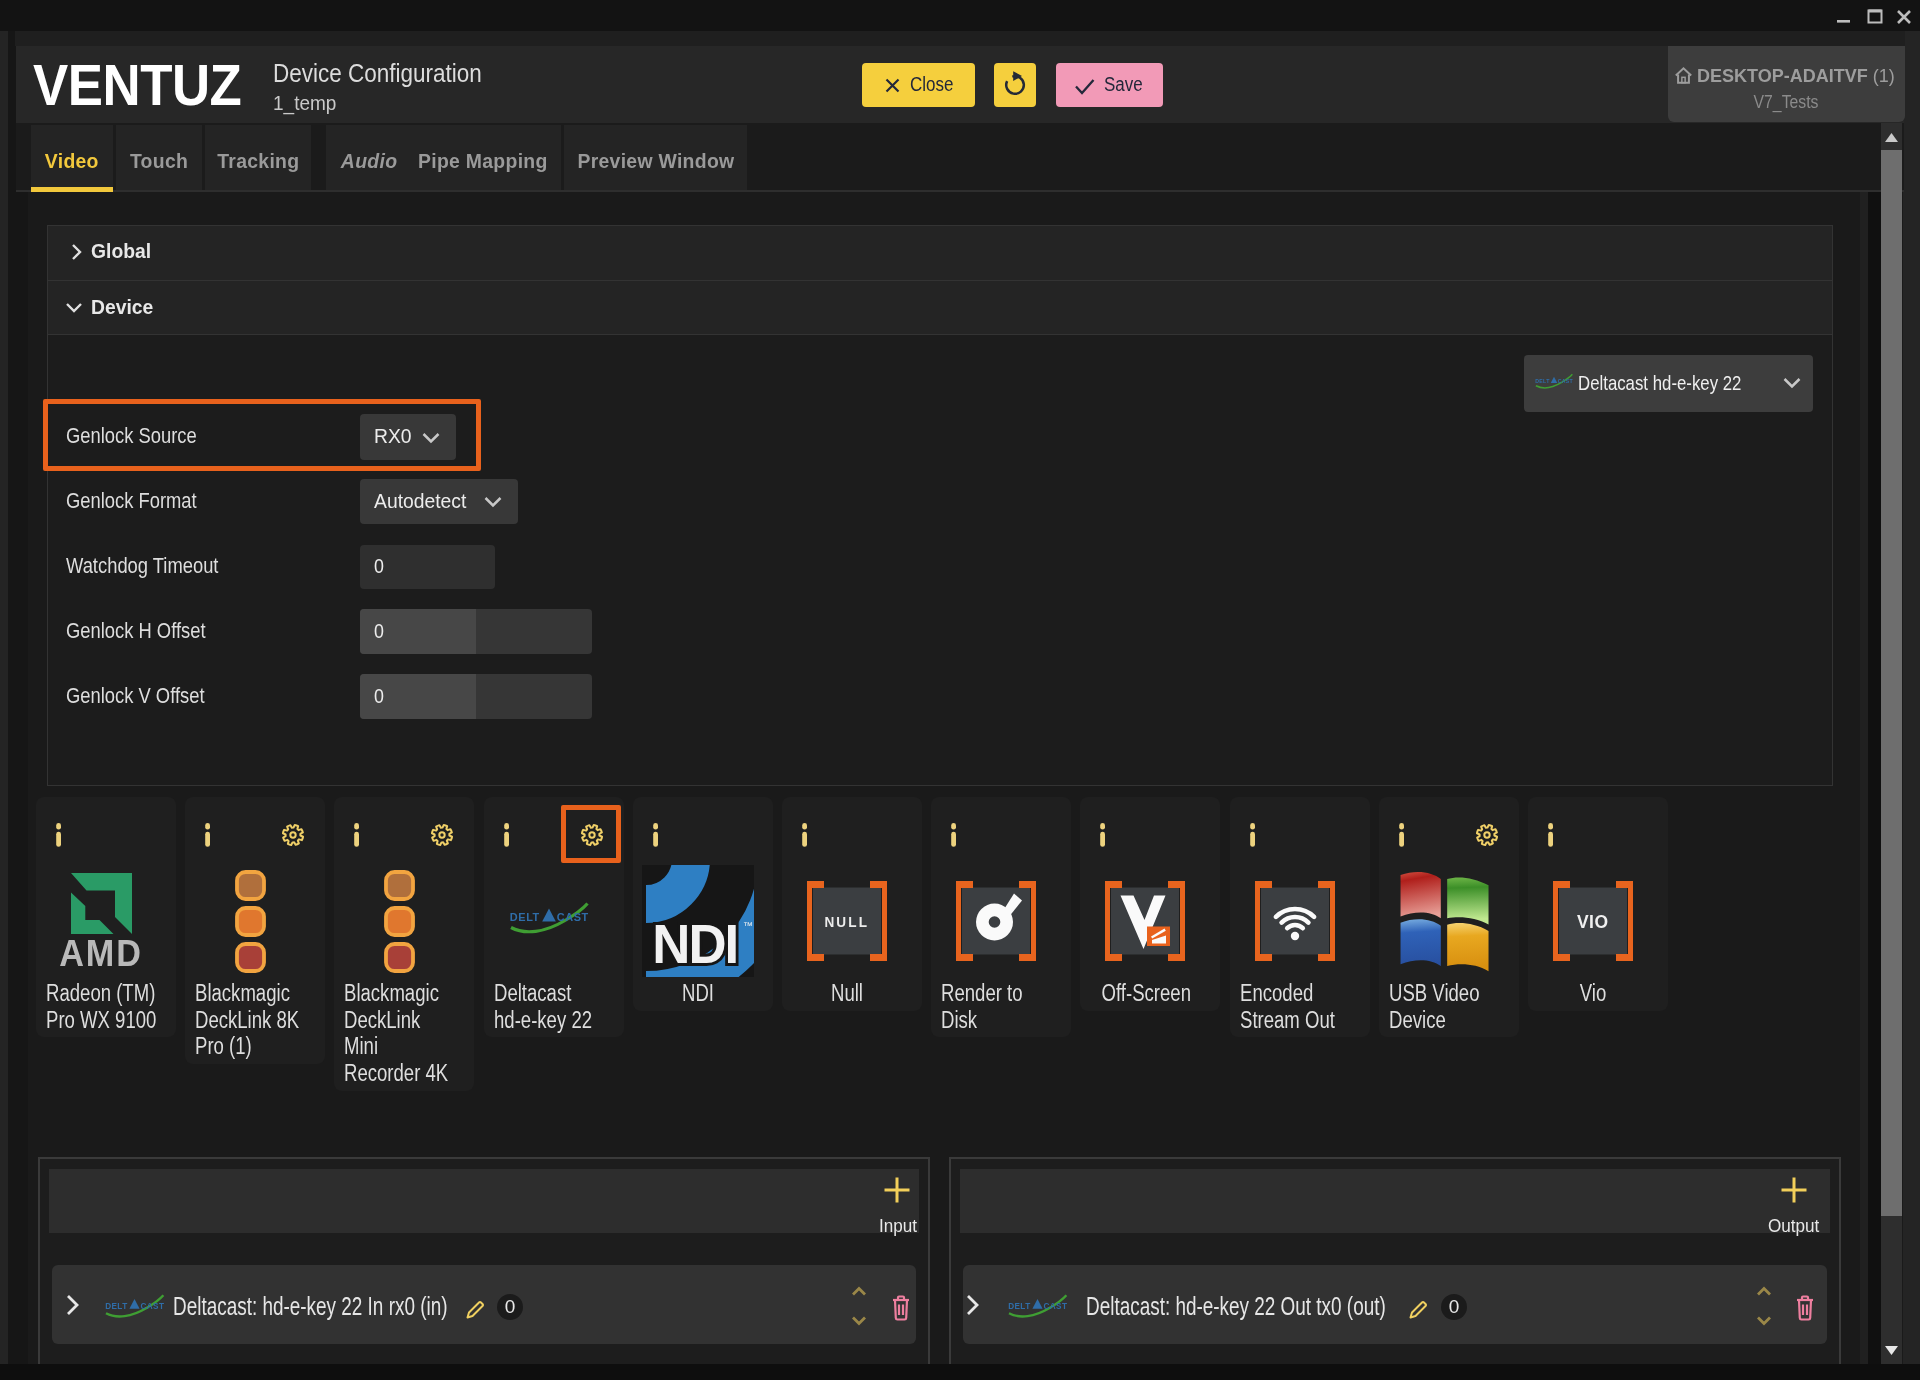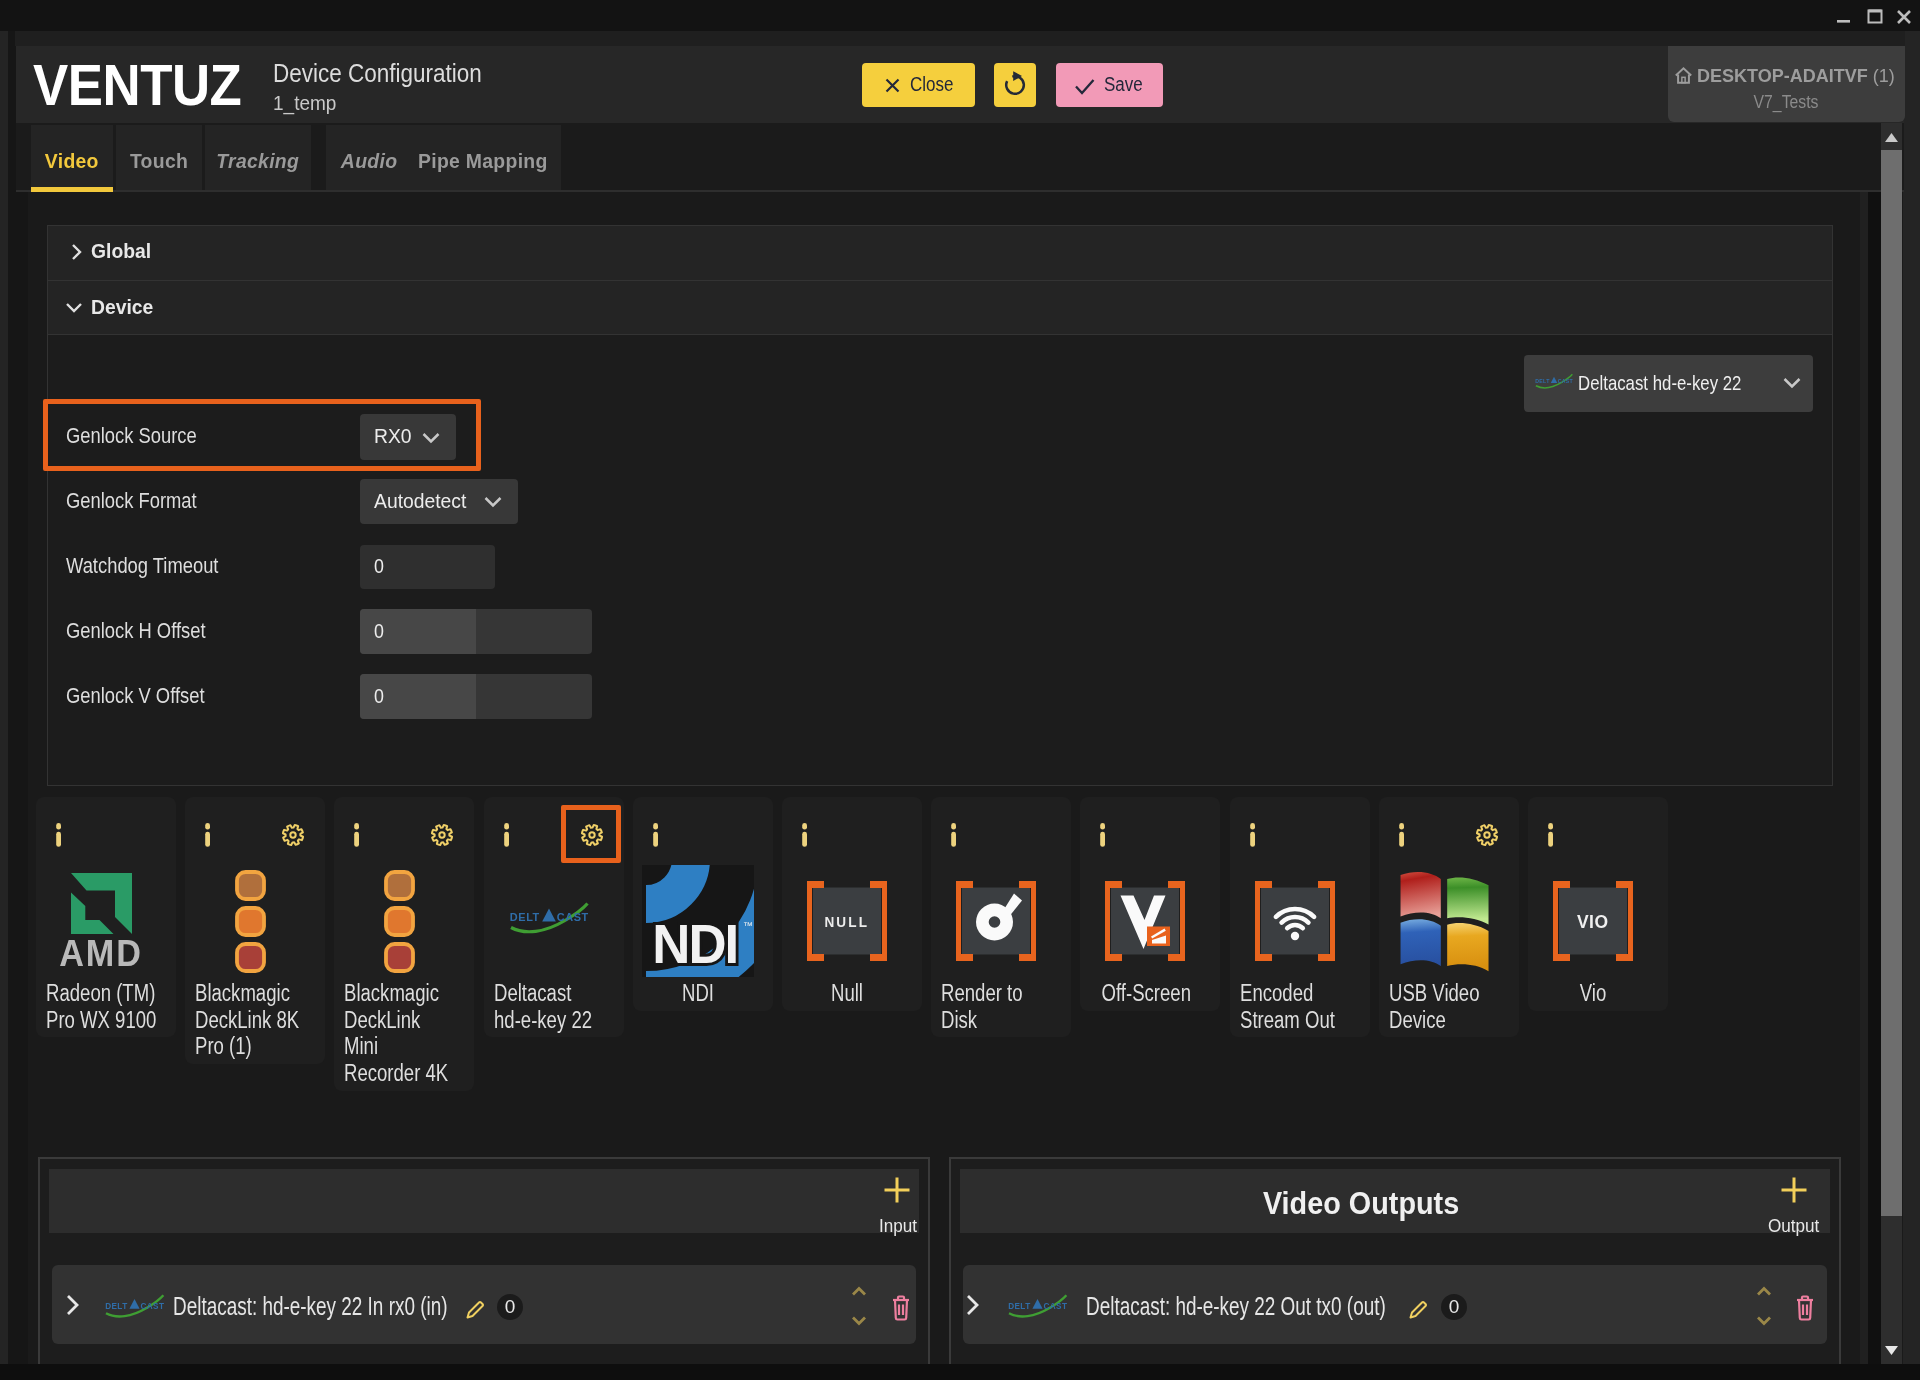--- a/index.html
+++ b/index.html
@@ -56,28 +56,31 @@
     </svg>
 <div class="abs" style="left:1697px;top:66px;font-size:18px;color:#9d9d9d;font-weight:normal;white-space:nowrap;letter-spacing:0px;transform:scaleX(1.0);transform-origin:left top;"><b>DESKTOP-ADAITVF</b>&nbsp;(1)</div>
 <div class="abs" style="left:1786px;top:92px;font-size:17.5px;color:#8b8b8b;font-weight:normal;white-space:nowrap;letter-spacing:0px;transform:scaleX(0.9);transform-origin:left top;transform:scaleX(0.9) translateX(-50%);">V7_Tests</div>
 <div class="abs" style="left:16px;top:123px;width:1888px;height:69px;background:#1b1b1b;"></div>
 <div class="abs tab" style="left:31px;width:82px;color:#f2c83c;">
       <span style="display:inline-block;transform:scaleX(0.97);">Video</span>
     </div>
 <div class="abs tab" style="left:116px;width:86px;">
       <span style="display:inline-block;transform:scaleX(0.97);">Touch</span>
     </div>
-<div class="abs tab" style="left:205px;width:106px;font-style:italic;">
+<div class="abs tab" style="left:205px;width:106px;">
       <span style="display:inline-block;transform:scaleX(0.97);">Tracking</span>
     </div>
 <div class="abs tab" style="left:326px;width:87px;font-style:italic;">
       <span style="display:inline-block;transform:scaleX(0.97);">Audio</span>
     </div>
 <div class="abs tab" style="left:404px;width:157px;">
       <span style="display:inline-block;transform:scaleX(0.97);">Pipe Mapping</span>
+    </div>
+<div class="abs tab" style="left:564px;width:183px;">
+      <span style="display:inline-block;transform:scaleX(0.97);">Preview Window</span>
     </div>
 <div class="abs" style="left:16px;top:190px;width:1888px;height:2px;background:#2e2e2e;"></div>
 <div class="abs" style="left:31px;top:187px;width:82px;height:5px;background:#f2c83c;"></div>
 <div class="abs" style="left:47px;top:225px;width:1786px;height:561px;border:1px solid #333;background:#1c1c1c;"></div>
 <div class="abs" style="left:48px;top:226px;width:1784px;height:54px;background:#242424;"></div>
 <svg class="abs" style="left:66px;top:242px" width="20" height="20" viewBox="0 0 20 20">
       <path d="M7,3 L14,10 L7,17" stroke="#e0e0e0" stroke-width="2.4" fill="none"></path>
     </svg>
 <div class="abs" style="left:91px;top:239px;font-size:21px;color:#e8e8e8;font-weight:bold;white-space:nowrap;letter-spacing:0px;transform:scaleX(0.92);transform-origin:left top;">Global</div>
 <div class="abs" style="left:48px;top:280px;width:1784px;height:1px;background:#333;"></div>
@@ -320,21 +323,20 @@
 <svg class="abs" style="left:1553px;top:881px" width="80" height="80" viewBox="0 0 80 80">
       <rect x="6" y="6.5" width="68" height="67" fill="#3b3e41"></rect>
       <path d="M0,0 H17 V7 H5 V73 H17 V80 H0 Z" fill="#e8641e"></path>
       <path d="M80,0 H63 V7 H75 V73 H63 V80 H80 Z" fill="#e8641e"></path>
       <text x="41" y="47" font-family="Liberation Sans" font-size="18" font-weight="bold" fill="#f0f0f0" text-anchor="middle" letter-spacing="0.5" transform="scale(0.97,1)">VIO</text>
     </svg>
 <div class="abs panel" style="left:38px;width:892px;"></div>
 <div class="abs phead" style="left:49px;width:870px;"></div>
 <div class="abs panel" style="left:949px;width:892px;"></div>
 <div class="abs phead" style="left:960px;width:870px;"></div>
-<div class="abs" style="left:949px;top:1185px;width:824px;text-align:center;font-size:32px;font-weight:bold;color:#f0f0f0;"><span style="display:inline-block;transform:scaleX(0.90);">Video Outputs</span></div>
 <svg class="abs" style="left:883px;top:1176px" width="28" height="28" viewBox="0 0 28 28">
       <path d="M14,1.5 V26.5 M1.5,14 H26.5" stroke="#f2cf5a" stroke-width="3" fill="none"></path>
     </svg>
 <svg class="abs" style="left:1780px;top:1176px" width="28" height="28" viewBox="0 0 28 28">
       <path d="M14,1.5 V26.5 M1.5,14 H26.5" stroke="#f2cf5a" stroke-width="3" fill="none"></path>
     </svg>
 <div class="abs" style="left:879px;top:1215px;font-size:19px;color:#e8e8e8;font-weight:normal;white-space:nowrap;letter-spacing:0px;transform:scaleX(0.9);transform-origin:left top;">Input</div>
 <div class="abs" style="left:1768px;top:1215px;font-size:19px;color:#e8e8e8;font-weight:normal;white-space:nowrap;letter-spacing:0px;transform:scaleX(0.9);transform-origin:left top;">Output</div>
 <div class="abs prow" style="left:52px;width:864px;"></div>
 <div class="abs prow" style="left:963px;width:864px;"></div>

